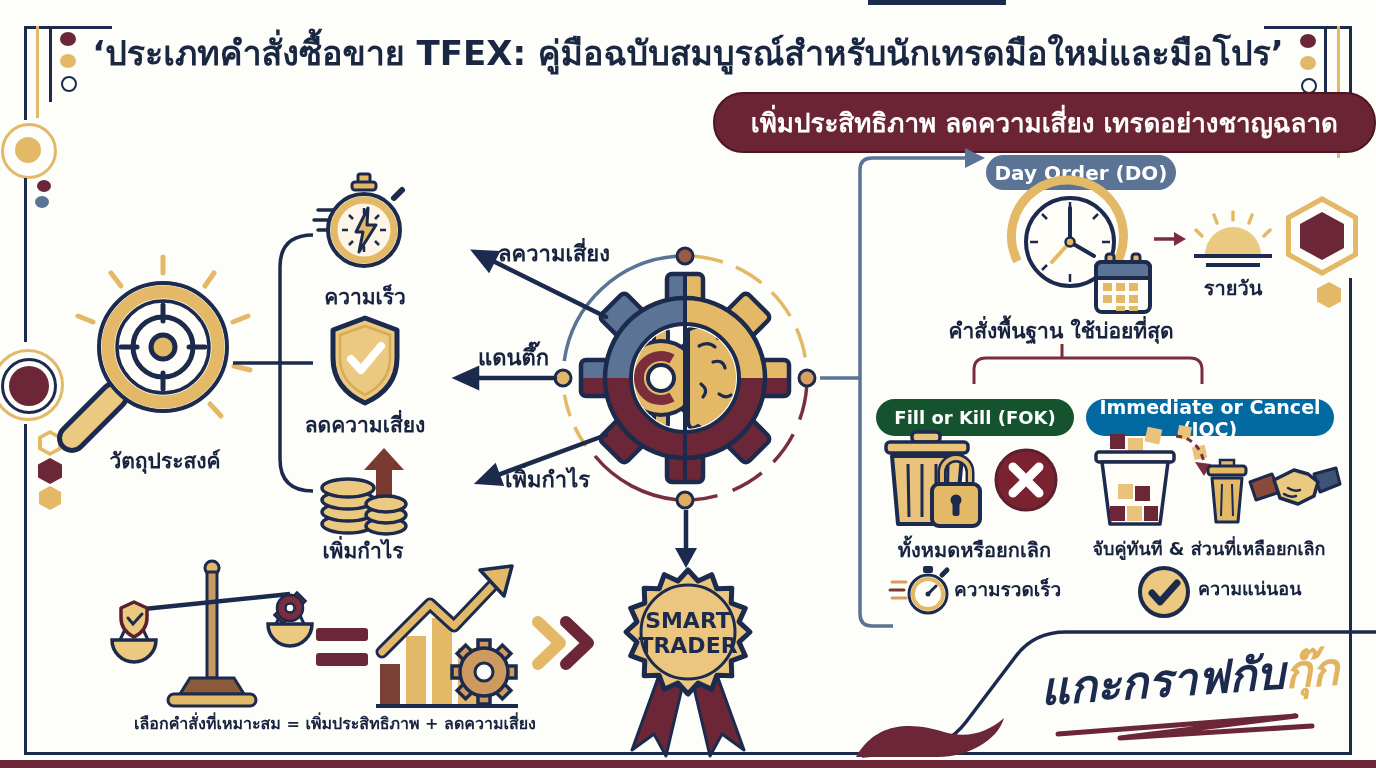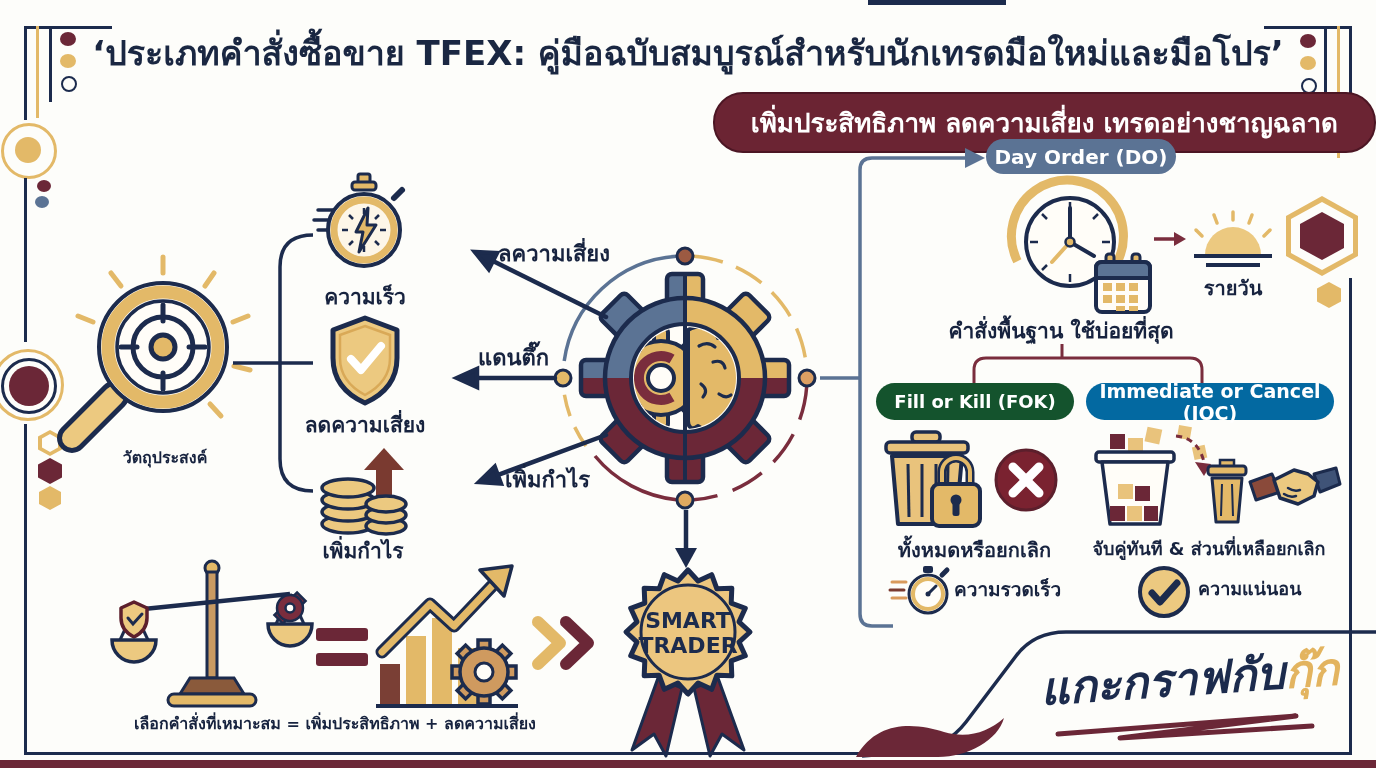--- a/index.html
+++ b/index.html
@@ -4,21 +4,21 @@
 <style>
   html,body{margin:0;padding:0;}
   body{width:1376px;height:768px;position:relative;overflow:hidden;
        background:#fdfdfa;font-family:"DejaVu Sans","Liberation Sans",sans-serif;color:#1c2b4d;}
   .abs{position:absolute;}
   .navy{background:#1c2b4d;}
   .gold{background:#e3b968;}
   .maroon{background:#6b2737;}
   .lbl{font-weight:bold;color:#17233f;text-align:center;line-height:1.25;}
   .pill{border-radius:20px;color:#fff;font-weight:bold;text-align:center;
-        display:flex;align-items:center;justify-content:center;}
+        display:flex;align-items:center;justify-content:center;margin-top:16px;}
   .dot{border-radius:50%;}
   .hex{clip-path:polygon(50% 0,100% 25%,100% 75%,50% 100%,0 75%,0 25%);}
   svg{position:absolute;overflow:visible;}
   #title{left:0;top:26px;width:1376px;text-align:center;font-size:34px;font-weight:bold;color:#1a2742;}
   #subtitle-wrap{left:0;top:92px;width:1376px;display:flex;justify-content:flex-end;}
   #subtitle{background:#6b2433;border:2px solid #4c1624;border-radius:30px;
             padding:8px 36px;font-size:26px;font-weight:bold;color:#fff;}
   #logo{left:1040px;top:642px;width:320px;font-size:45px;font-weight:bold;font-style:italic;
         transform:rotate(-4deg);white-space:nowrap;}
   #logo .g{color:#e3b45f;}
@@ -86,21 +86,21 @@
   <circle cx="115" cy="102" r="46" fill="none" stroke="#1c2b4d" stroke-width="3.5"></circle>
   <circle cx="115" cy="102" r="30" fill="none" stroke="#1c2b4d" stroke-width="5"></circle>
   <circle cx="115" cy="102" r="12" fill="#e3b968" stroke="#1c2b4d" stroke-width="5"></circle>
   <g stroke="#1c2b4d" stroke-width="5" stroke-linecap="round">
     <line x1="115" y1="60" x2="115" y2="76"></line>
       <line x1="115" y1="128" x2="115" y2="144"></line>
     <line x1="73" y1="102" x2="89" y2="102"></line>
       <line x1="141" y1="102" x2="157" y2="102"></line>
   </g>
 </svg>
-<div class="abs lbl" style="left:60px;top:448px;width:210px;font-size:16px;">
+<div class="abs lbl" style="left:60px;top:448px;width:210px;font-size:21px;">
   <div>วัตถุประสงค์</div>
 </div>
 
 <svg style="left:233px;top:213px;" width="85" height="300" viewBox="0 0 85 300">
   <path d="M80,22 Q47,22 47,54 L47,246 Q47,278 80,278 M0,150 L80,150" fill="none" stroke="#1c2b4d" stroke-width="3.5"></path>
 </svg>
 
 <svg style="left:312px;top:172px;" width="104" height="104" viewBox="0 0 104 104">
   <g stroke="#1c2b4d" stroke-width="3.5" stroke-linecap="round">
     <line x1="6" y1="38" x2="24" y2="38"></line>

